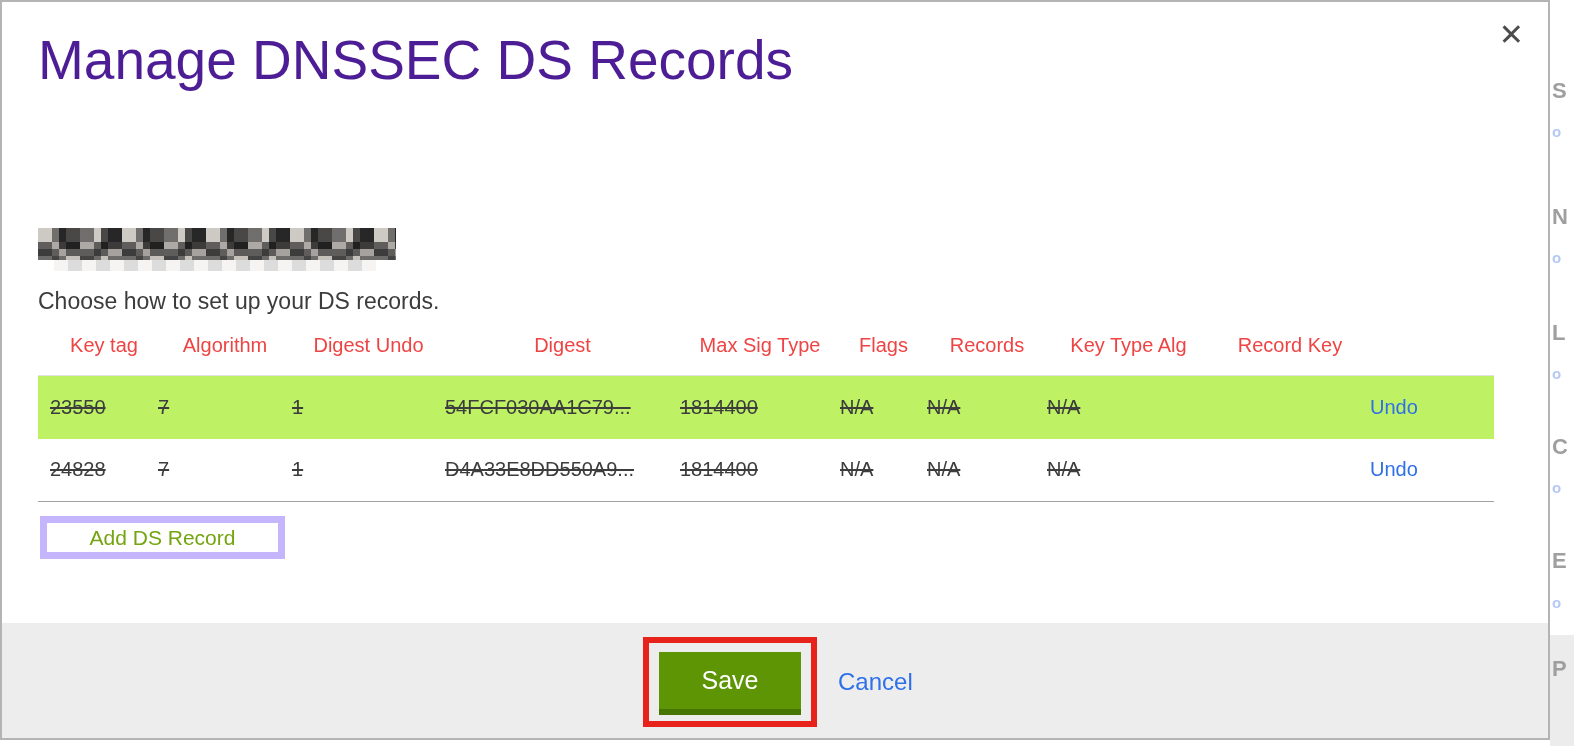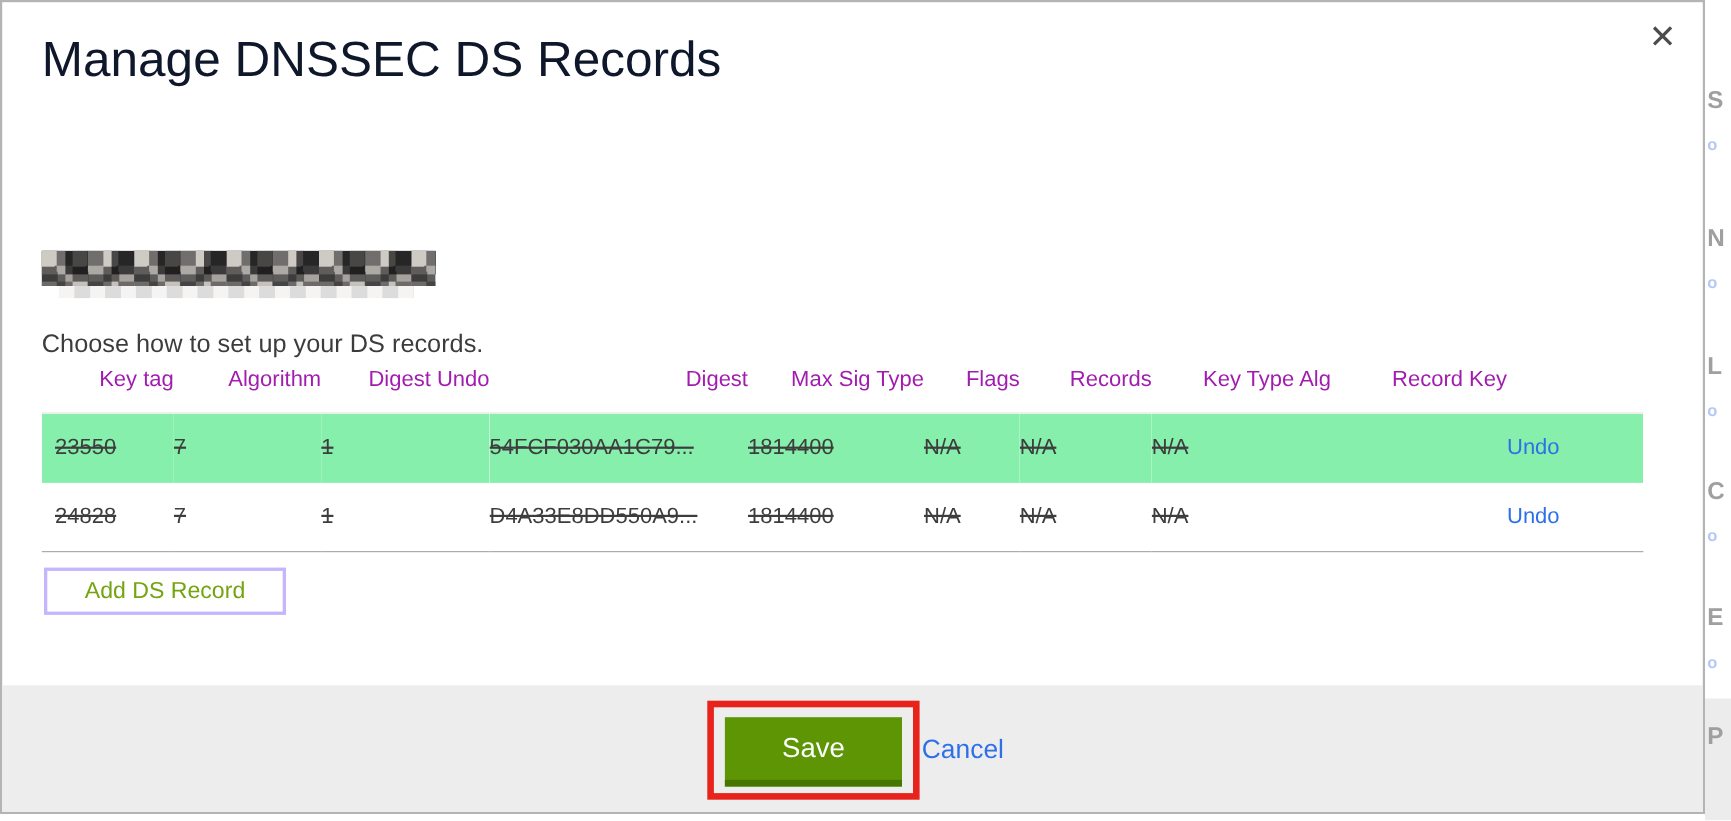--- a/index.html
+++ b/index.html
@@ -8,21 +8,21 @@
     position:relative; width:1574px; height:746px; background:#fff;
     font-family:"Liberation Sans", sans-serif; overflow:hidden;
   }
   
   .modal {
     position:absolute; left:0; top:0; width:1550px; height:740px;
     background:#fff; border:2px solid #b4b4b4;
   }
   .title {
     position:absolute; left:36px; top:26px;
-    font-size:45px; font-weight:300; color:#0f172a; white-space:nowrap;
+    font-size:55px; font-weight:300; color:#4c1d95; white-space:nowrap;
   }
   .close-btn {
     position:absolute; top:18px; right:24px; background:none; border:none;
     cursor:pointer; line-height:1;
   }
   .close-x {
     font-family:"DejaVu Sans", sans-serif;
     font-size:30px; font-weight:700; color:#4c4c4c;
   }
   
@@ -33,57 +33,57 @@
       repeating-conic-gradient(#3f3f3f 0% 25%, #969390 25% 50%, #262626 50% 75%, #c6c2bc 75% 100%);
     background-size: 42px 42px, 28px 28px;
   }
   .mosaic-faint {
     position:absolute; left:52px; top:258px; width:322px; height:11px;
     background:
       repeating-conic-gradient(#3f3f3f 0% 25%, #969390 25% 50%, #262626 50% 75%, #c6c2bc 75% 100%);
     background-size: 28px 28px; opacity:0.18;
   }
   .subtitle {
-    position:absolute; left:36px; top:297px;
+    position:absolute; left:36px; top:286px;
     font-size:23px; color:#3c3c3c;
   }
   
   .ds-table {
     position:absolute; left:36px; top:330px; width:1456px;
     border-collapse:collapse; table-layout:fixed;
   }
   .ds-table th {
-    text-align:right; font-weight:400; font-size:20px; color:#a21caf;
+    text-align:center; font-weight:400; font-size:20px; color:#ef4444;
     padding:2px 0 18px 0; white-space:nowrap;
   }
   .ds-table th:first-child, .ds-table td:first-child { padding-left:12px; }
   .ds-table tbody tr { height:63px; }
-  .ds-table tbody tr.row-odd { background:#86efac; border-top:1px solid #e2e2e2; }
+  .ds-table tbody tr.row-odd { background:#bef264; border-top:1px solid #e2e2e2; }
   .ds-table tbody tr.row-even { background:#ffffff; border-bottom:1px solid #a3a3a3; }
   .ds-table td { font-size:20px; color:#3d3d3d; vertical-align:middle; white-space:nowrap; overflow:hidden; }
   .strike { text-decoration:line-through; }
   .undo-cell { text-align:left; padding-right:14px; }
   .undo { color:#2e70e8; text-decoration:none; font-size:20px; cursor:pointer; }
   
   .add-btn {
-    position:absolute; left:38px; top:514px; width:220px; height:43px;
-    background:#fff; border:3px solid #c4b5fd; color:#74a410;
+    position:absolute; left:38px; top:514px; width:245px; height:43px;
+    background:#fff; border:7px solid #c4b5fd; color:#74a410;
     font-family:"Liberation Sans", sans-serif; font-size:21px; cursor:pointer;
   }
   
   .footer {
     position:absolute; left:0; bottom:0; width:1546px; height:115px;
     background:#ededed;
   }
   .red-box {
     position:absolute; left:641px; top:14px;
     border:6px solid #e8231c; padding:9px 10px 6px 10px;
   }
   .save-btn {
-    display:block; width:161px; height:63px;
+    display:block; width:142px; height:63px;
     background:#5d9504; border:none; border-bottom:6px solid #467500;
     color:#ffffff; font-family:"Liberation Sans", sans-serif;
     font-size:25px; cursor:pointer;
   }
   .cancel {
     position:absolute; left:836px; top:45px;
     font-size:24px; color:#2e70e8; text-decoration:none; cursor:pointer;
   }
   
   .bg-strip {

